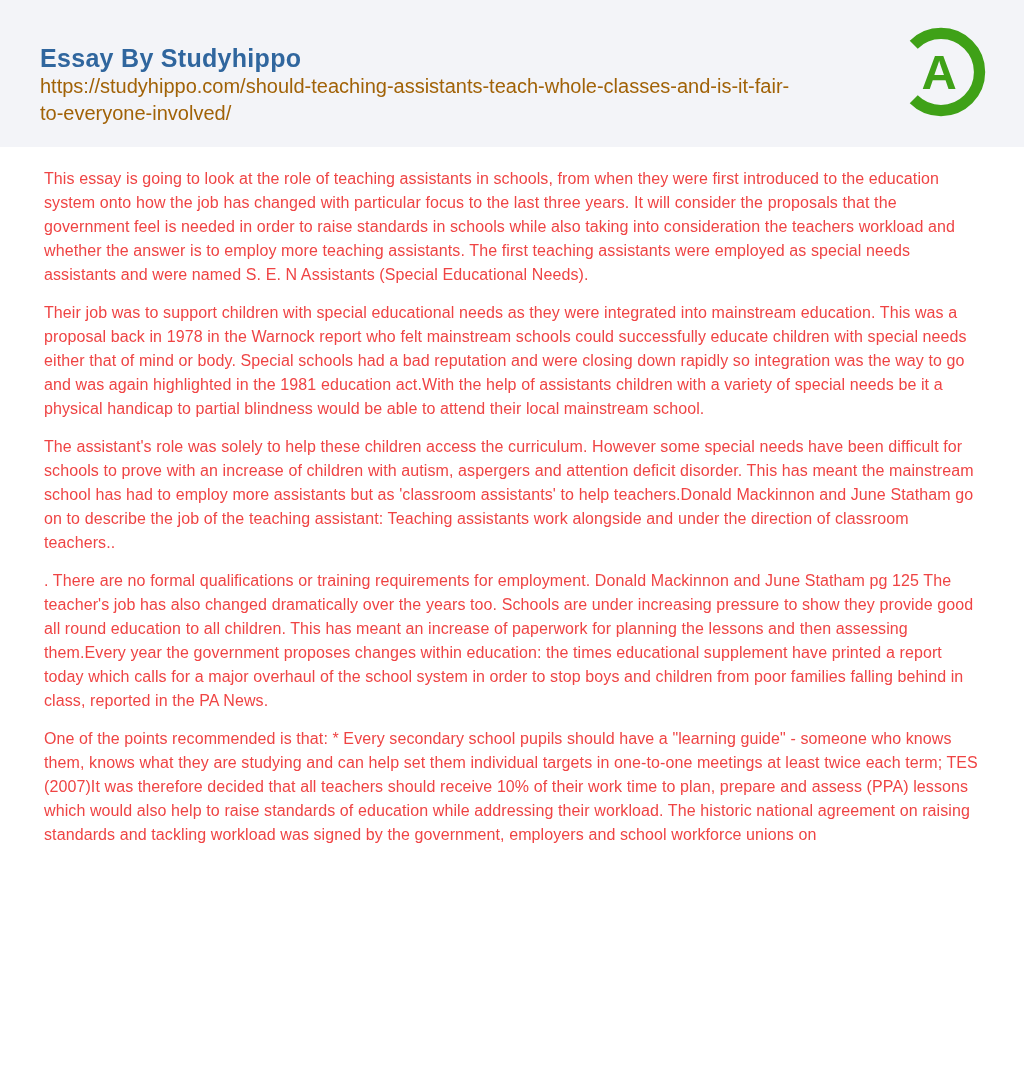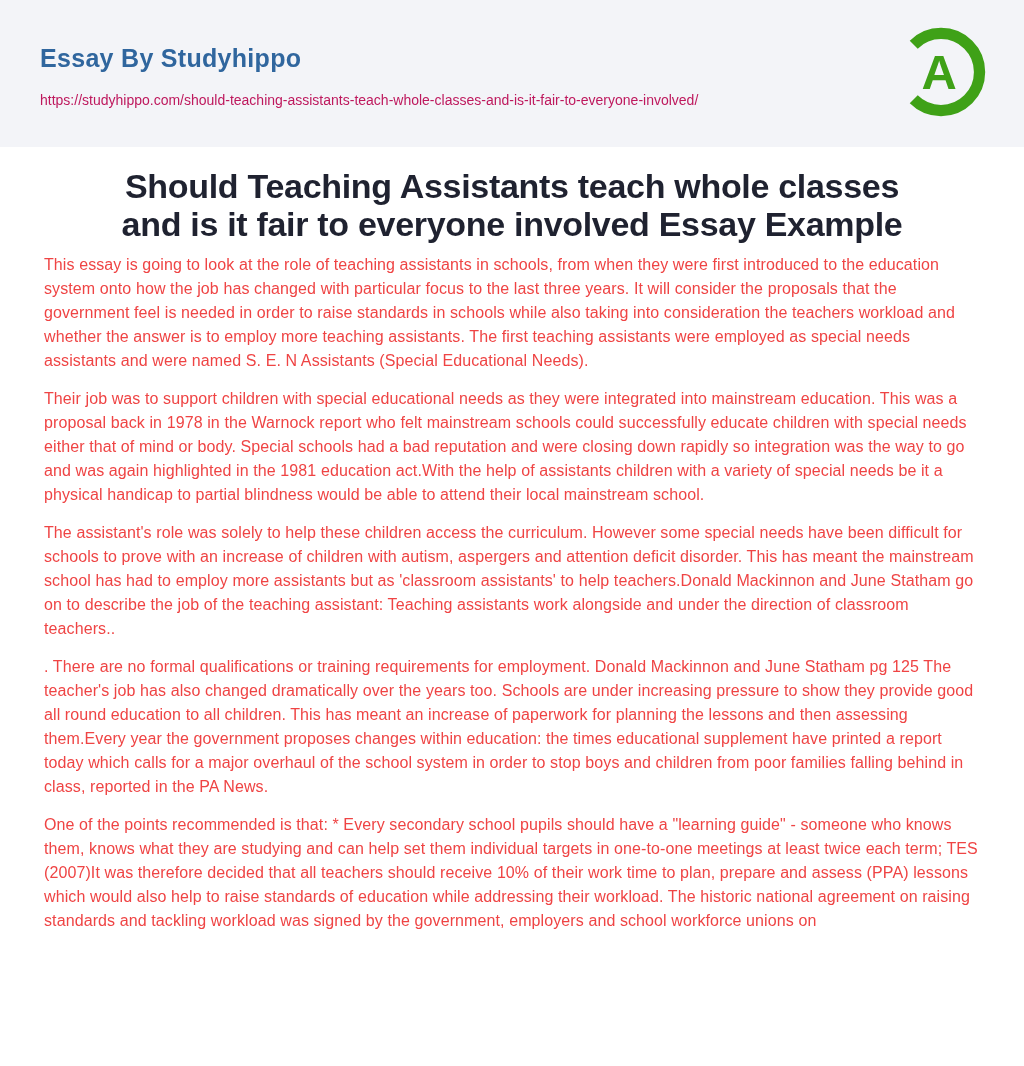--- a/index.html
+++ b/index.html
@@ -17,25 +17,25 @@
     padding: 44px 16px 0 40px;
     position: relative;
   }
   .brand {
     font-size: 25px;
     font-weight: 700;
     color: #30669e;
     letter-spacing: 0.3px;
   }
   .url {
-    margin-top: 14px;
+    margin-top: 0;
     max-width: 766px;
-    font-size: 14px;
+    font-size: 20px;
     line-height: 27px;
-    color: #be185d;
+    color: #a16207;
     word-wrap: break-word;
   }
   .logo {
     position: absolute;
     top: 25px;
     right: 36px;
     width: 94px;
     height: 94px;
   }
   .logo svg { width: 100%; height: 100%; display: block; }
@@ -77,24 +77,20 @@
 
     <div class="logo">
       <svg viewBox="0 0 100 100">
         <path d="M 21 21 A 41 41 0 1 1 21 79" fill="none" stroke-width="12" stroke="#3fa117"></path>
         <text x="48" y="68" text-anchor="middle" fill="#3fa117">A</text>
       </svg>
     </div>
   </header>
 
   <main class="article">
-    <h1 class="essay-title" aria-label="Should Teaching Assistants teach whole classes and is it fair to everyone involved Essay Example">
-      <span class="tline">Should Teaching Assistants teach whole classes</span>
-      <span class="tline">and is it fair to everyone involved Essay Example</span>
-    </h1>
 
     <p>This essay is going to look at the role of teaching assistants in schools, from when they were first introduced to the education system onto how the job has changed with particular focus to the last three years. It will consider the proposals that the government feel is needed in order to raise standards in schools while also taking into consideration the teachers workload and whether the answer is to employ more teaching assistants. The first teaching assistants were employed as special needs assistants and were named S. E. N Assistants (Special Educational Needs).</p>
     <p>Their job was to support children with special educational needs as they were integrated into mainstream education. This was a proposal back in 1978 in the Warnock report who felt mainstream schools could successfully educate children with special needs either that of mind or body. Special schools had a bad reputation and were closing down rapidly so integration was the way to go and was again highlighted in the 1981 education act.With the help of assistants children with a variety of special needs be it a physical handicap to partial blindness would be able to attend their local mainstream school.</p>
     <p>The assistant's role was solely to help these children access the curriculum. However some special needs have been difficult for schools to prove with an increase of children with autism, aspergers and attention deficit disorder. This has meant the mainstream school has had to employ more assistants but as 'classroom assistants' to help teachers.Donald Mackinnon and June Statham go on to describe the job of the teaching assistant: Teaching assistants work alongside and under the direction of classroom teachers..</p>
     <p>. There are no formal qualifications or training requirements for employment. Donald Mackinnon and June Statham pg 125 The teacher's job has also changed dramatically over the years too. Schools are under increasing pressure to show they provide good all round education to all children. This has meant an increase of paperwork for planning the lessons and then assessing them.Every year the government proposes changes within education: the times educational supplement have printed a report today which calls for a major overhaul of the school system in order to stop boys and children from poor families falling behind in class, reported in the PA News.</p>
     <p>One of the points recommended is that: * Every secondary school pupils should have a "learning guide" - someone who knows them, knows what they are studying and can help set them individual targets in one-to-one meetings at least twice each term; TES (2007)It was therefore decided that all teachers should receive 10% of their work time to plan, prepare and assess (PPA) lessons which would also help to raise standards of education while addressing their workload. The historic national agreement on raising standards and tackling workload was signed by the government, employers and school workforce unions on</p>
   </main>
 
 </div>
 

